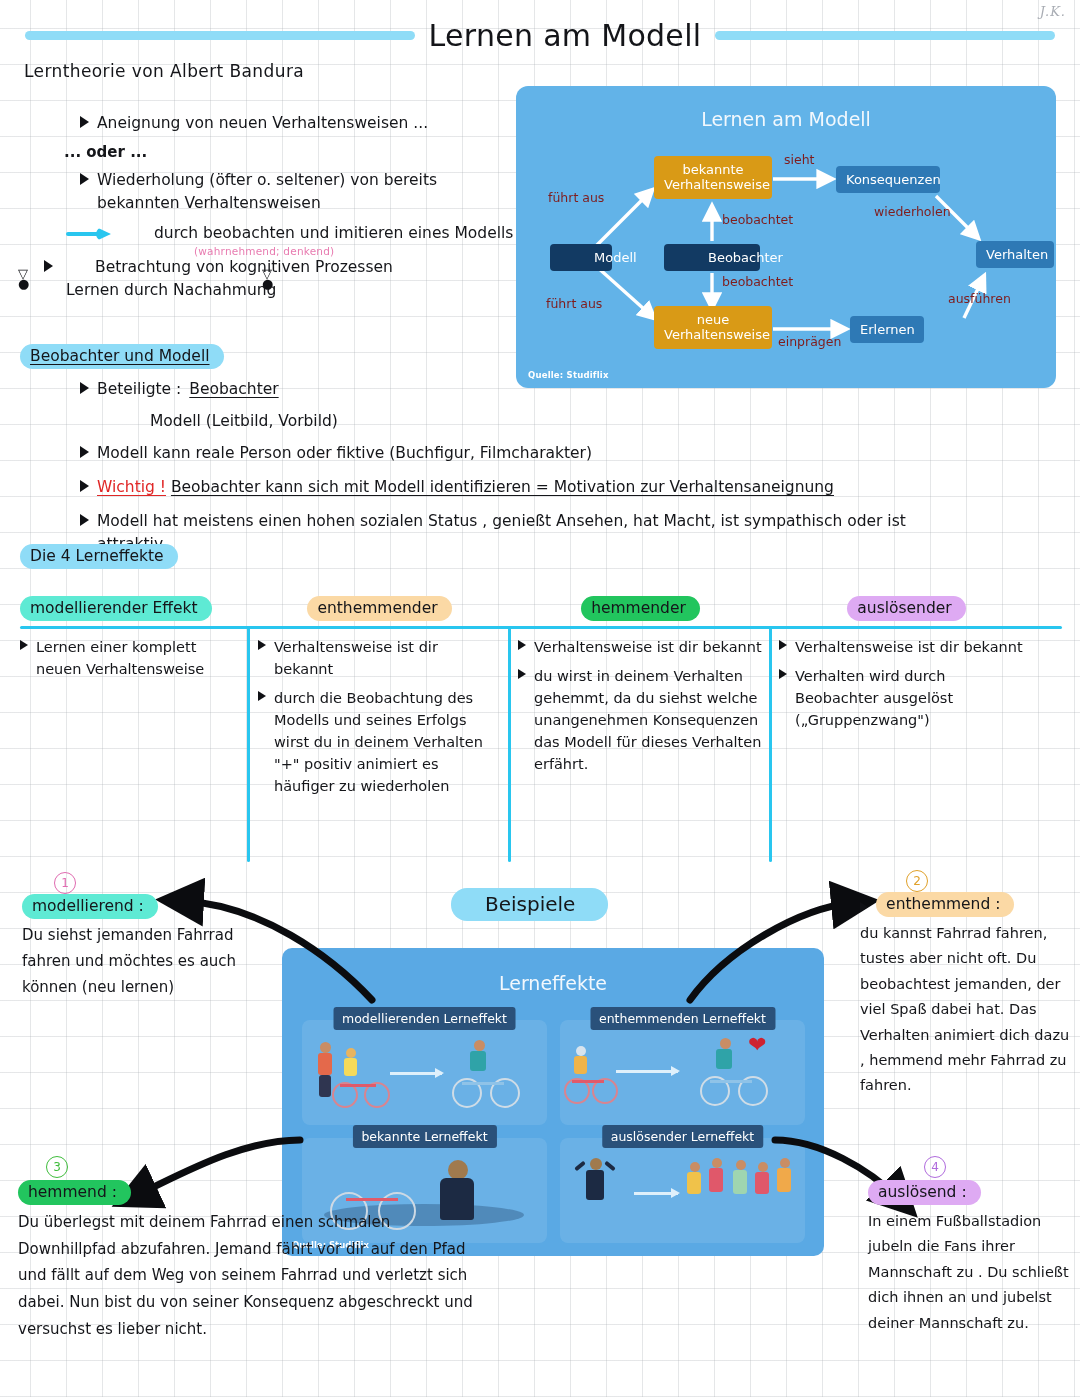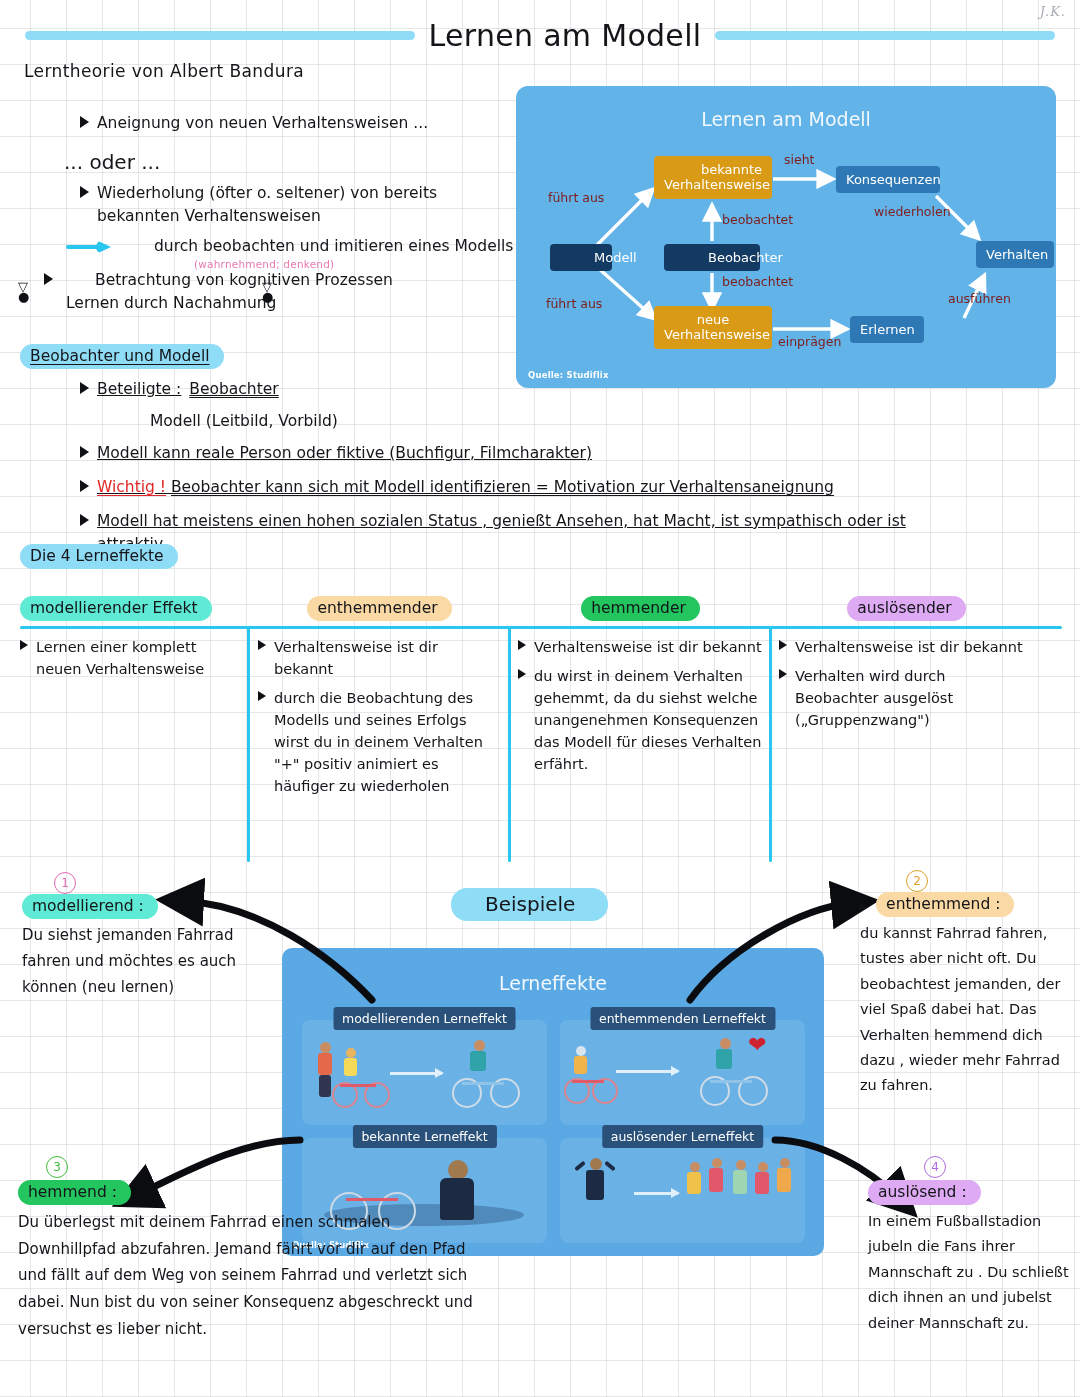--- a/index.html
+++ b/index.html
@@ -29,21 +29,21 @@
   .subtitle{position:absolute;left:24px;top:61px;font-size:17px;letter-spacing:.4px;}
 
   
   .bullet{display:flex;align-items:flex-start;gap:8px;}
   .tri{flex:0 0 auto;margin-top:4px;width:0;height:0;border-left:9px solid #101115;border-top:6px solid transparent;border-bottom:6px solid transparent;}
   .tri.sm{border-left-width:8px;border-top-width:5px;border-bottom-width:5px;margin-top:4px;}
 
   
   #intro{position:absolute;left:44px;top:112px;width:470px;}
   #intro .bullet{margin-bottom:7px;}
-  #intro .sub{margin:15px 0 8px 20px;font-size:20px;}
+  #intro .sub{margin:8px 0 8px 20px;font-size:15px;font-weight:bold;}
   #arrow-row{display:flex;align-items:flex-start;gap:6px;margin:2px 0 0 22px;}
   .cyanarrow{position:relative;flex:0 0 auto;width:46px;height:14px;margin-top:5px;}
   .cyanarrow .shaft{position:absolute;left:0;top:5px;width:34px;height:4px;background:#29c6ef;border-radius:2px;}
   .cyanarrow .head{position:absolute;left:30px;top:0;width:0;height:0;border-left:15px solid #29c6ef;border-top:7px solid transparent;border-bottom:7px solid transparent;}
   #paren-note{margin-left:150px;font-size:10.5px;color:#e87bb0;letter-spacing:.2px;}
   #kog-row{display:flex;align-items:flex-start;gap:6px;margin-top:-1px;}
   #nachahmung{position:relative;margin-top:2px;padding-left:22px;font-size:15.5px;}
   .vmark{position:absolute;font-size:13px;color:#101115;}
   .vmark .v{display:block;line-height:.8;}
   .vmark .dot{display:block;font-size:13px;line-height:.8;text-align:center;}
@@ -52,21 +52,21 @@
   .chip{display:inline-block;padding:3px 14px 4px 10px;border-radius:13px;font-size:15.5px;white-space:nowrap;}
   .chip-blue{background:#8fdcf7;}
   .chip-pink{background:#5eead4;}
   .chip-orange{background:#fbd9a5;}
   .chip-green{background:#22c55e;}
   .chip-purple{background:#deaaf3;}
   .u{text-decoration:underline;text-underline-offset:3px;}
 
   #sec-beob{position:absolute;left:20px;top:344px;}
   #beob-list{position:absolute;left:44px;top:378px;width:930px;}
-  #beob-list .bullet{margin-bottom:11px;text-decoration:underline;}
+  #beob-list .bullet{margin-bottom:11px;}
   #beob-sub{margin:2px 0 12px 106px;font-size:15.5px;}
   .red{color:#e02626;}
 
   #sec-4le{position:absolute;left:20px;top:544px;}
 
   
   #efx-table{position:absolute;left:0;top:596px;width:1080px;height:266px;}
   #efx-rule{position:absolute;left:20px;top:30px;width:1042px;height:3px;background:#29c6ef;border-radius:2px;}
   .vdiv{position:absolute;top:30px;width:3px;height:236px;background:#29c6ef;border-radius:2px;}
   .efx-col{position:absolute;top:0;}
@@ -187,21 +187,21 @@
       <line x1="196" y1="155" x2="196" y2="120"></line>
       <line x1="196" y1="187" x2="196" y2="222"></line>
       <line x1="420" y1="110" x2="462" y2="152"></line>
       <line x1="448" y1="232" x2="468" y2="190"></line>
     </g>
   </svg>
 
   <div class="node n-navy" style="left:34px;top:158px;width:62px;">Modell</div>
   <div class="node n-navy" style="left:148px;top:158px;width:96px;">Beobachter</div>
 
-  <div class="node n-gold" style="left:138px;top:70px;width:118px;text-align:right;">
+  <div class="node n-gold" style="left:138px;top:70px;width:118px;">
     <span>bekannte</span><br>
     <span>Verhaltensweise</span>
   </div>
 
   <div class="node n-gold" style="left:138px;top:220px;width:118px;">
     <span>neue</span><br>
     <span>Verhaltensweise</span>
   </div>
 
   <div class="node n-blue" style="left:320px;top:80px;width:104px;">Konsequenzen</div>
@@ -401,21 +401,21 @@
 <div class="ex" id="ex1">
   <span class="num num-pink" style="left:32px;top:-22px;">1</span>
   <span class="chip chip-pink hand">modellierend :</span>
   <div class="ex-body hand">Du siehst jemanden Fahrrad fahren und möchtes es auch können (neu lernen)</div>
 </div>
 
 <div class="ex" id="ex2">
   <span class="num num-orange" style="left:46px;top:-22px;">2</span>
   <span class="tri sm" style="display:inline-block;vertical-align:middle;margin-right:3px;"></span>
   <span class="chip chip-orange hand">enthemmend :</span>
-  <div class="ex-body hand">du kannst Fahrrad fahren, tustes aber nicht oft. Du beobachtest jemanden, der viel Spaß dabei hat. Das Verhalten hemmend dich dazu , wieder mehr Fahrrad zu fahren.</div>
+  <div class="ex-body hand">du kannst Fahrrad fahren, tustes aber nicht oft. Du beobachtest jemanden, der viel Spaß dabei hat. Das Verhalten animiert dich dazu , hemmend mehr Fahrrad zu fahren.</div>
 </div>
 
 <div class="ex" id="ex3">
   <span class="num num-green" style="left:28px;top:-24px;">3</span>
   <span class="chip chip-green hand">hemmend :</span>
   <div class="ex-body hand">Du überlegst mit deinem Fahrrad einen schmalen Downhillpfad abzufahren. Jemand fährt vor dir auf den Pfad und fällt auf dem Weg von seinem Fahrrad und verletzt sich dabei. Nun bist du von seiner Konsequenz abgeschreckt und versuchst es lieber nicht.</div>
 </div>
 
 <div class="ex" id="ex4">
   <span class="num num-purple" style="left:56px;top:-24px;">4</span>

